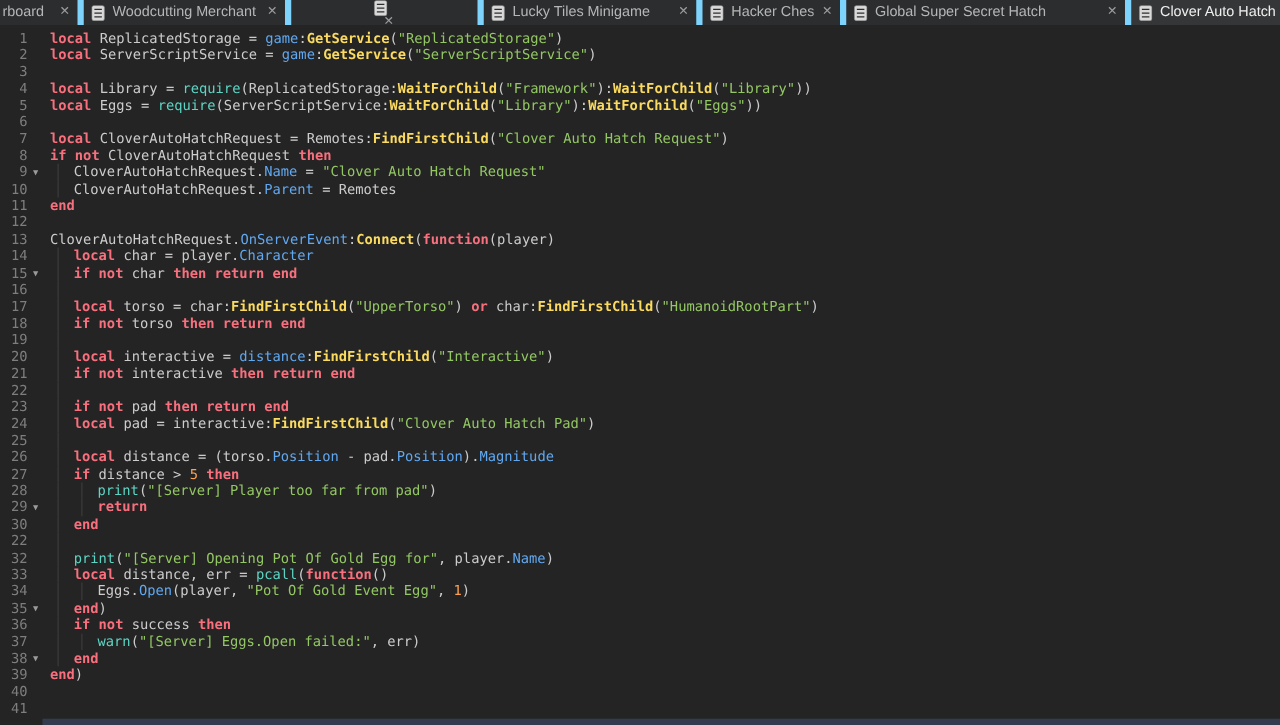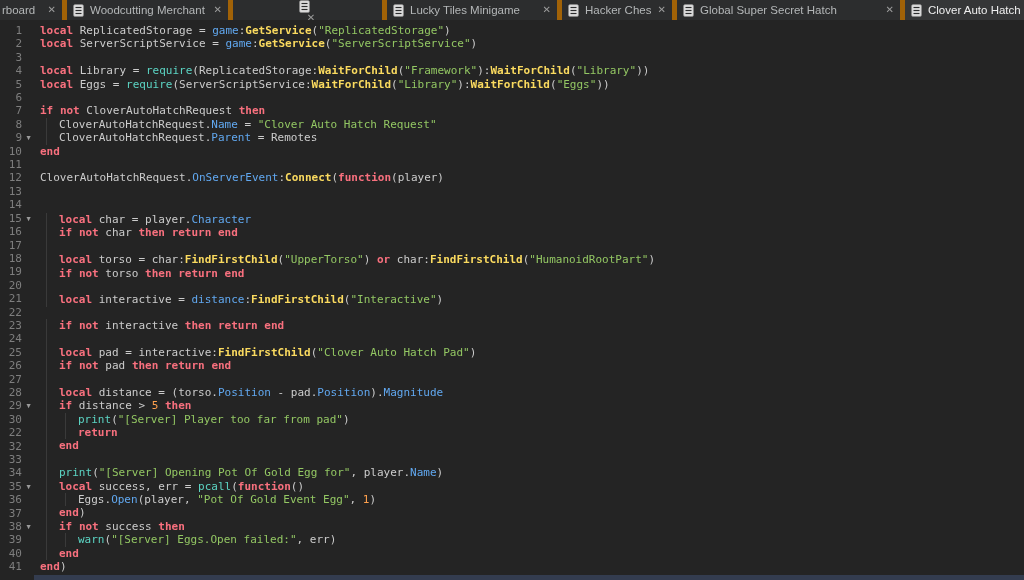--- a/index.html
+++ b/index.html
@@ -4,21 +4,21 @@
 <style>
   html,body{margin:0;padding:0;}
   body{
     width:1024px;height:580px;overflow:hidden;
     background:#242424;
     font-family:"Liberation Sans", sans-serif;
     -webkit-font-smoothing:antialiased;
   }
   
   .tabbar{
-    height:20px;background:#a16207;display:flex;gap:5px;
+    height:20px;background:#7dd3fc;display:flex;gap:5px;
     align-items:stretch;overflow:hidden;white-space:nowrap;
   }
   .tab{
     background:#2c2d2e;display:flex;align-items:center;
     padding:0 6px;flex:none;cursor:default;box-sizing:border-box;
   }
   .tab:nth-child(1){width:62px;padding-left:2px;}
   .tab:nth-child(2){width:161px;}
   .tab:nth-child(3){width:149px;flex-direction:column;}
   .tab:nth-child(4){width:170px;}
@@ -191,46 +191,47 @@
       <div class="grow"><span class="num">40</span><span class="fold"></span></div>
       <div class="grow"><span class="num">41</span><span class="fold"></span></div>
     </div>
   <div class="code">
       <div class="crow" style="padding-left: 4px;"><span class="t-k">local</span><span class="t-d"> ReplicatedStorage = </span><span class="t-b">game</span><span class="t-d">:</span><span class="t-m">GetService</span><span class="t-d">(</span><span class="t-s">"ReplicatedStorage"</span><span class="t-d">)</span></div>
       <div class="crow" style="padding-left: 4px;"><span class="t-k">local</span><span class="t-d"> ServerScriptService = </span><span class="t-b">game</span><span class="t-d">:</span><span class="t-m">GetService</span><span class="t-d">(</span><span class="t-s">"ServerScriptService"</span><span class="t-d">)</span></div>
       <div class="crow" style="padding-left: 4px;"></div>
       <div class="crow" style="padding-left: 4px;"><span class="t-k">local</span><span class="t-d"> Library = </span><span class="t-f">require</span><span class="t-d">(ReplicatedStorage:</span><span class="t-m">WaitForChild</span><span class="t-d">(</span><span class="t-s">"Framework"</span><span class="t-d">):</span><span class="t-m">WaitForChild</span><span class="t-d">(</span><span class="t-s">"Library"</span><span class="t-d">))</span></div>
       <div class="crow" style="padding-left: 4px;"><span class="t-k">local</span><span class="t-d"> Eggs = </span><span class="t-f">require</span><span class="t-d">(ServerScriptService:</span><span class="t-m">WaitForChild</span><span class="t-d">(</span><span class="t-s">"Library"</span><span class="t-d">):</span><span class="t-m">WaitForChild</span><span class="t-d">(</span><span class="t-s">"Eggs"</span><span class="t-d">))</span></div>
       <div class="crow" style="padding-left: 4px;"></div>
+      <div class="crow" style="padding-left: 4px;"><span class="t-k">local</span><span class="t-d"> CloverAutoHatchRequest = Remotes:</span><span class="t-m">FindFirstChild</span><span class="t-d">(</span><span class="t-s">"Clover Auto Hatch Request"</span><span class="t-d">)</span></div>
       <div class="crow" style="padding-left: 4px;"><span class="t-k">if</span><span class="t-d"> </span><span class="t-k">not</span><span class="t-d"> CloverAutoHatchRequest </span><span class="t-k">then</span></div>
       <div class="crow" style="padding-left: 23px;"><span class="guide" style="left: 10px;"></span><span class="t-d">CloverAutoHatchRequest.</span><span class="t-b">Name</span><span class="t-d"> = </span><span class="t-s">"Clover Auto Hatch Request"</span></div>
       <div class="crow" style="padding-left: 23px;"><span class="guide" style="left: 10px;"></span><span class="t-d">CloverAutoHatchRequest.</span><span class="t-b">Parent</span><span class="t-d"> = Remotes</span></div>
       <div class="crow" style="padding-left: 4px;"><span class="t-k">end</span></div>
       <div class="crow" style="padding-left: 4px;"></div>
       <div class="crow" style="padding-left: 4px;"><span class="t-d">CloverAutoHatchRequest.</span><span class="t-b">OnServerEvent</span><span class="t-d">:</span><span class="t-m">Connect</span><span class="t-d">(</span><span class="t-k">function</span><span class="t-d">(player)</span></div>
-      <div class="crow" style="padding-left: 23px; margin-top: 28px;"><span class="guide" style="left: 10px;"></span><span class="t-k">local</span><span class="t-d"> char = player.</span><span class="t-b">Character</span></div>
+      <div class="crow" style="padding-left: 23px;"><span class="guide" style="left: 10px;"></span><span class="t-k">local</span><span class="t-d"> char = player.</span><span class="t-b">Character</span></div>
       <div class="crow" style="padding-left: 23px;"><span class="guide" style="left: 10px;"></span><span class="t-k">if</span><span class="t-d"> </span><span class="t-k">not</span><span class="t-d"> char </span><span class="t-k">then</span><span class="t-d"> </span><span class="t-k">return</span><span class="t-d"> </span><span class="t-k">end</span></div>
       <div class="crow" style="padding-left: 23px;"><span class="guide" style="left: 10px;"></span></div>
       <div class="crow" style="padding-left: 23px;"><span class="guide" style="left: 10px;"></span><span class="t-k">local</span><span class="t-d"> torso = char:</span><span class="t-m">FindFirstChild</span><span class="t-d">(</span><span class="t-s">"UpperTorso"</span><span class="t-d">) </span><span class="t-k">or</span><span class="t-d"> char:</span><span class="t-m">FindFirstChild</span><span class="t-d">(</span><span class="t-s">"HumanoidRootPart"</span><span class="t-d">)</span></div>
       <div class="crow" style="padding-left: 23px;"><span class="guide" style="left: 10px;"></span><span class="t-k">if</span><span class="t-d"> </span><span class="t-k">not</span><span class="t-d"> torso </span><span class="t-k">then</span><span class="t-d"> </span><span class="t-k">return</span><span class="t-d"> </span><span class="t-k">end</span></div>
       <div class="crow" style="padding-left: 23px;"><span class="guide" style="left: 10px;"></span></div>
       <div class="crow" style="padding-left: 23px;"><span class="guide" style="left: 10px;"></span><span class="t-k">local</span><span class="t-d"> interactive = </span><span class="t-b">distance</span><span class="t-d">:</span><span class="t-m">FindFirstChild</span><span class="t-d">(</span><span class="t-s">"Interactive"</span><span class="t-d">)</span></div>
-      <div class="crow" style="padding-left: 23px; margin-top: 12px;"><span class="guide" style="left: 10px;"></span><span class="t-k">if</span><span class="t-d"> </span><span class="t-k">not</span><span class="t-d"> interactive </span><span class="t-k">then</span><span class="t-d"> </span><span class="t-k">return</span><span class="t-d"> </span><span class="t-k">end</span></div>
-      <div class="crow" style="padding-left: 23px;"><span class="guide" style="left: 10px;"></span></div>
+      <div class="crow" style="padding-left: 23px;"><span class="guide" style="left: 10px;"></span><span class="t-k">if</span><span class="t-d"> </span><span class="t-k">not</span><span class="t-d"> interactive </span><span class="t-k">then</span><span class="t-d"> </span><span class="t-k">return</span><span class="t-d"> </span><span class="t-k">end</span></div>
+      <div class="crow" style="padding-left: 23px;"><span class="guide" style="left: 10px;"></span></div>
+      <div class="crow" style="padding-left: 23px;"><span class="guide" style="left: 10px;"></span><span class="t-k">if</span><span class="t-d"> </span><span class="t-k">not</span><span class="t-d"> pad </span><span class="t-k">then</span><span class="t-d"> </span><span class="t-k">return</span><span class="t-d"> </span><span class="t-k">end</span></div>
       <div class="crow" style="padding-left: 23px;"><span class="guide" style="left: 10px;"></span><span class="t-k">local</span><span class="t-d"> pad = interactive:</span><span class="t-m">FindFirstChild</span><span class="t-d">(</span><span class="t-s">"Clover Auto Hatch Pad"</span><span class="t-d">)</span></div>
-      <div class="crow" style="padding-left: 23px;"><span class="guide" style="left: 10px;"></span><span class="t-k">if</span><span class="t-d"> </span><span class="t-k">not</span><span class="t-d"> pad </span><span class="t-k">then</span><span class="t-d"> </span><span class="t-k">return</span><span class="t-d"> </span><span class="t-k">end</span></div>
       <div class="crow" style="padding-left: 23px;"><span class="guide" style="left: 10px;"></span></div>
       <div class="crow" style="padding-left: 23px;"><span class="guide" style="left: 10px;"></span><span class="t-k">local</span><span class="t-d"> distance = (torso.</span><span class="t-b">Position</span><span class="t-d"> - pad.</span><span class="t-b">Position</span><span class="t-d">).</span><span class="t-b">Magnitude</span></div>
       <div class="crow" style="padding-left: 23px;"><span class="guide" style="left: 10px;"></span><span class="t-k">if</span><span class="t-d"> distance &gt; </span><span class="t-n">5</span><span class="t-d"> </span><span class="t-k">then</span></div>
       <div class="crow" style="padding-left: 42px;"><span class="guide" style="left: 10px;"></span><span class="guide" style="left: 29px;"></span><span class="t-f">print</span><span class="t-d">(</span><span class="t-s">"[Server] Player too far from pad"</span><span class="t-d">)</span></div>
       <div class="crow" style="padding-left: 42px;"><span class="guide" style="left: 10px;"></span><span class="guide" style="left: 29px;"></span><span class="t-k">return</span></div>
       <div class="crow" style="padding-left: 23px;"><span class="guide" style="left: 10px;"></span><span class="t-k">end</span></div>
       <div class="crow" style="padding-left: 23px;"><span class="guide" style="left: 10px;"></span></div>
       <div class="crow" style="padding-left: 23px;"><span class="guide" style="left: 10px;"></span><span class="t-f">print</span><span class="t-d">(</span><span class="t-s">"[Server] Opening Pot Of Gold Egg for"</span><span class="t-d">, player.</span><span class="t-b">Name</span><span class="t-d">)</span></div>
-      <div class="crow" style="padding-left: 23px;"><span class="guide" style="left: 10px;"></span><span class="t-k">local</span><span class="t-d"> success, err = </span><span class="t-f">pcall</span><span class="t-d">(</span><span class="t-k">function</span><span class="t-d">()</span></div>
+      <div class="crow" style="padding-left: 23px;"><span class="guide" style="left: 10px;"></span><span class="t-k">local</span><span class="t-d"> distance, err = </span><span class="t-f">pcall</span><span class="t-d">(</span><span class="t-k">function</span><span class="t-d">()</span></div>
       <div class="crow" style="padding-left: 42px;"><span class="guide" style="left: 10px;"></span><span class="guide" style="left: 29px;"></span><span class="t-d">Eggs.</span><span class="t-b">Open</span><span class="t-d">(player, </span><span class="t-s">"Pot Of Gold Event Egg"</span><span class="t-d">, </span><span class="t-n">1</span><span class="t-d">)</span></div>
       <div class="crow" style="padding-left: 23px;"><span class="guide" style="left: 10px;"></span><span class="t-k">end</span><span class="t-d">)</span></div>
       <div class="crow" style="padding-left: 23px;"><span class="guide" style="left: 10px;"></span><span class="t-k">if</span><span class="t-d"> </span><span class="t-k">not</span><span class="t-d"> success </span><span class="t-k">then</span></div>
       <div class="crow" style="padding-left: 42px;"><span class="guide" style="left: 10px;"></span><span class="guide" style="left: 29px;"></span><span class="t-f">warn</span><span class="t-d">(</span><span class="t-s">"[Server] Eggs.Open failed:"</span><span class="t-d">, err)</span></div>
       <div class="crow" style="padding-left: 23px;"><span class="guide" style="left: 10px;"></span><span class="t-k">end</span></div>
       <div class="crow" style="padding-left: 4px;"><span class="t-k">end</span><span class="t-d">)</span></div>
     </div>
   <div class="curline"></div>
 </div>
 

